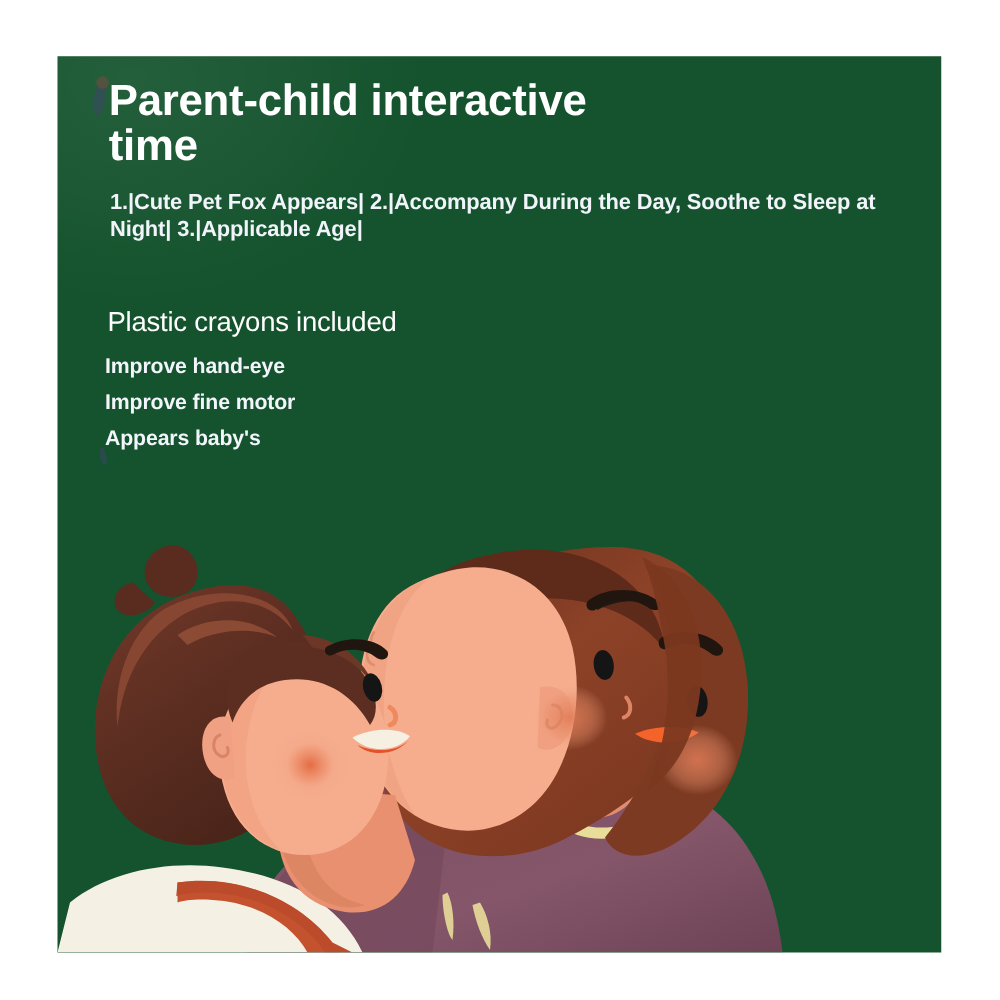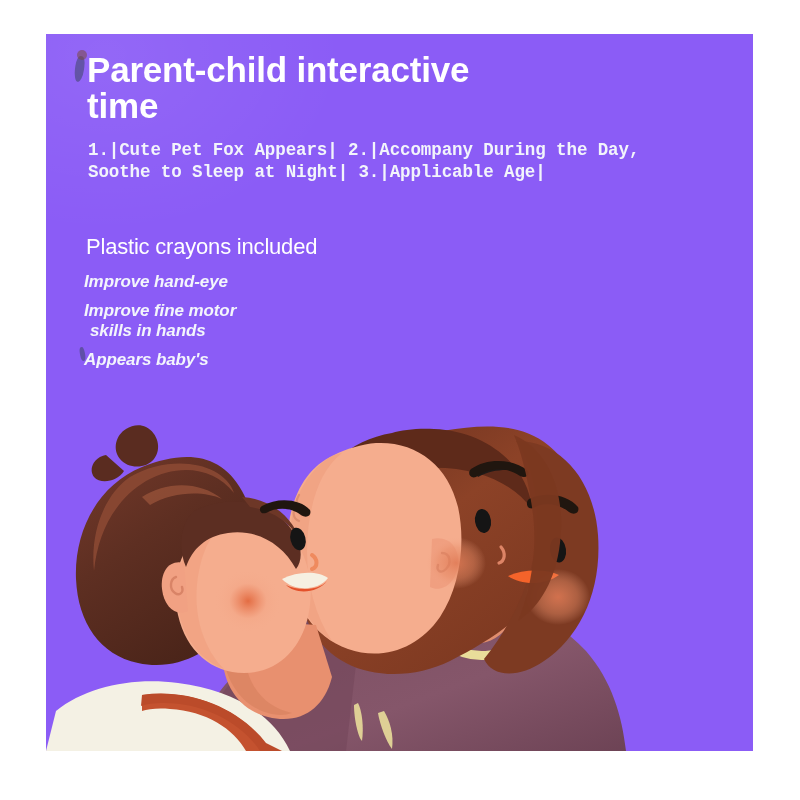--- a/index.html
+++ b/index.html
@@ -20,24 +20,24 @@
     position: relative;
     width: 800px;
     height: 800px;
     background: #ffffff;
   }
 
   
   #card {
     position: absolute;
     left: 46px;
-    top: 34px;
+    top: 45px;
     width: 707px;
     height: 717px;
-    background: #8b5cf6;
+    background: #14532d;
     overflow: hidden;
   }
 
   
   .bg-wash {
     position: absolute;
     left: 0;
     top: 0;
     width: 300px;
     height: 200px;
@@ -70,39 +70,37 @@
   #feature-line {
     position: absolute;
     left: 42px;
     top: 105px;
     width: 615px;
     color: #f2f4fb;
     font-size: 17.5px;
     font-weight: bold;
     line-height: 1.28;
     letter-spacing: -0.1px;
-    font-family: Liberation Mono, monospace;
   }
 
   #subhead {
     position: absolute;
     left: 40px;
     top: 200px;
     color: #ffffff;
     font-size: 22px;
     font-weight: normal;
     letter-spacing: -0.2px;
   }
 
   #benefits {
     position: absolute;
     left: 38px;
     top: 238px;
     width: 330px;
-    font-style: italic;
   }
   .benefit {
     color: #f3f5fc;
     font-size: 17px;
     font-weight: bold;
     line-height: 1.17;
     margin-bottom: 9px;
     text-indent: 0;
     letter-spacing: -0.1px;
   }
@@ -297,21 +295,20 @@
       <div id="feature-line">1.|Cute Pet Fox Appears| 2.|Accompany During the Day, Soothe to Sleep at Night| 3.|Applicable Age|</div>
 
       <div id="subhead">Plastic crayons included</div>
 
       <div id="benefits">
         <div class="benefit">
           <span>Improve hand-eye</span>
         </div>
         <div class="benefit">
           <span>Improve fine motor</span>
-          <span class="cont">skills in hands</span>
         </div>
         <div class="benefit">
           <span>Appears baby's</span>
         </div>
       </div>
 
     </div>
   </div>
 </div>
 

